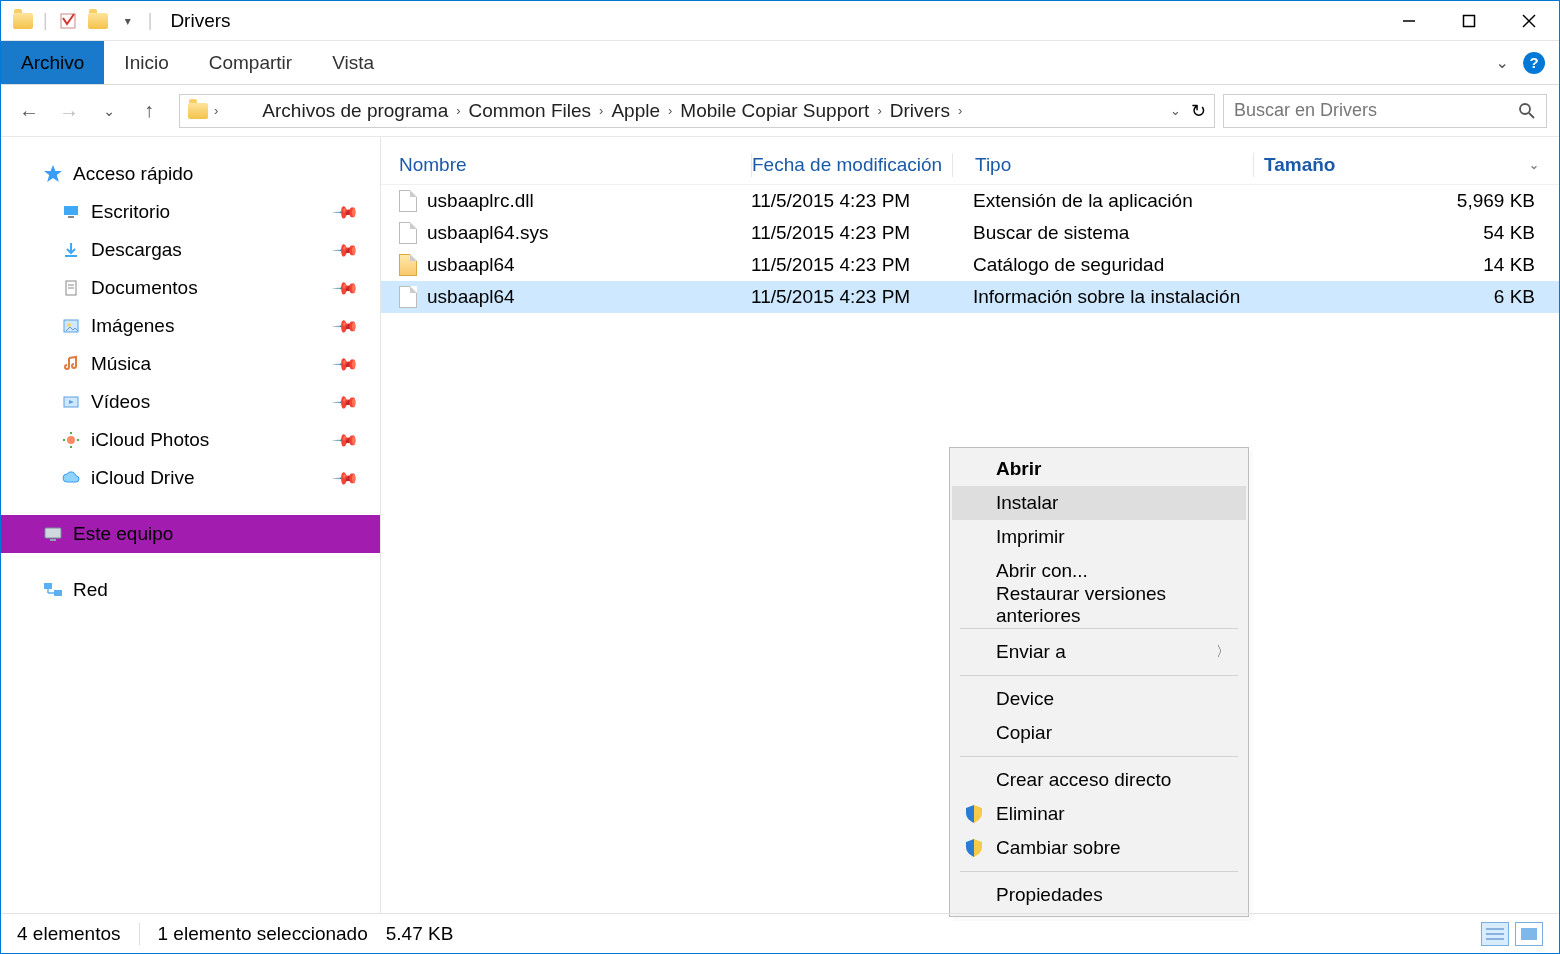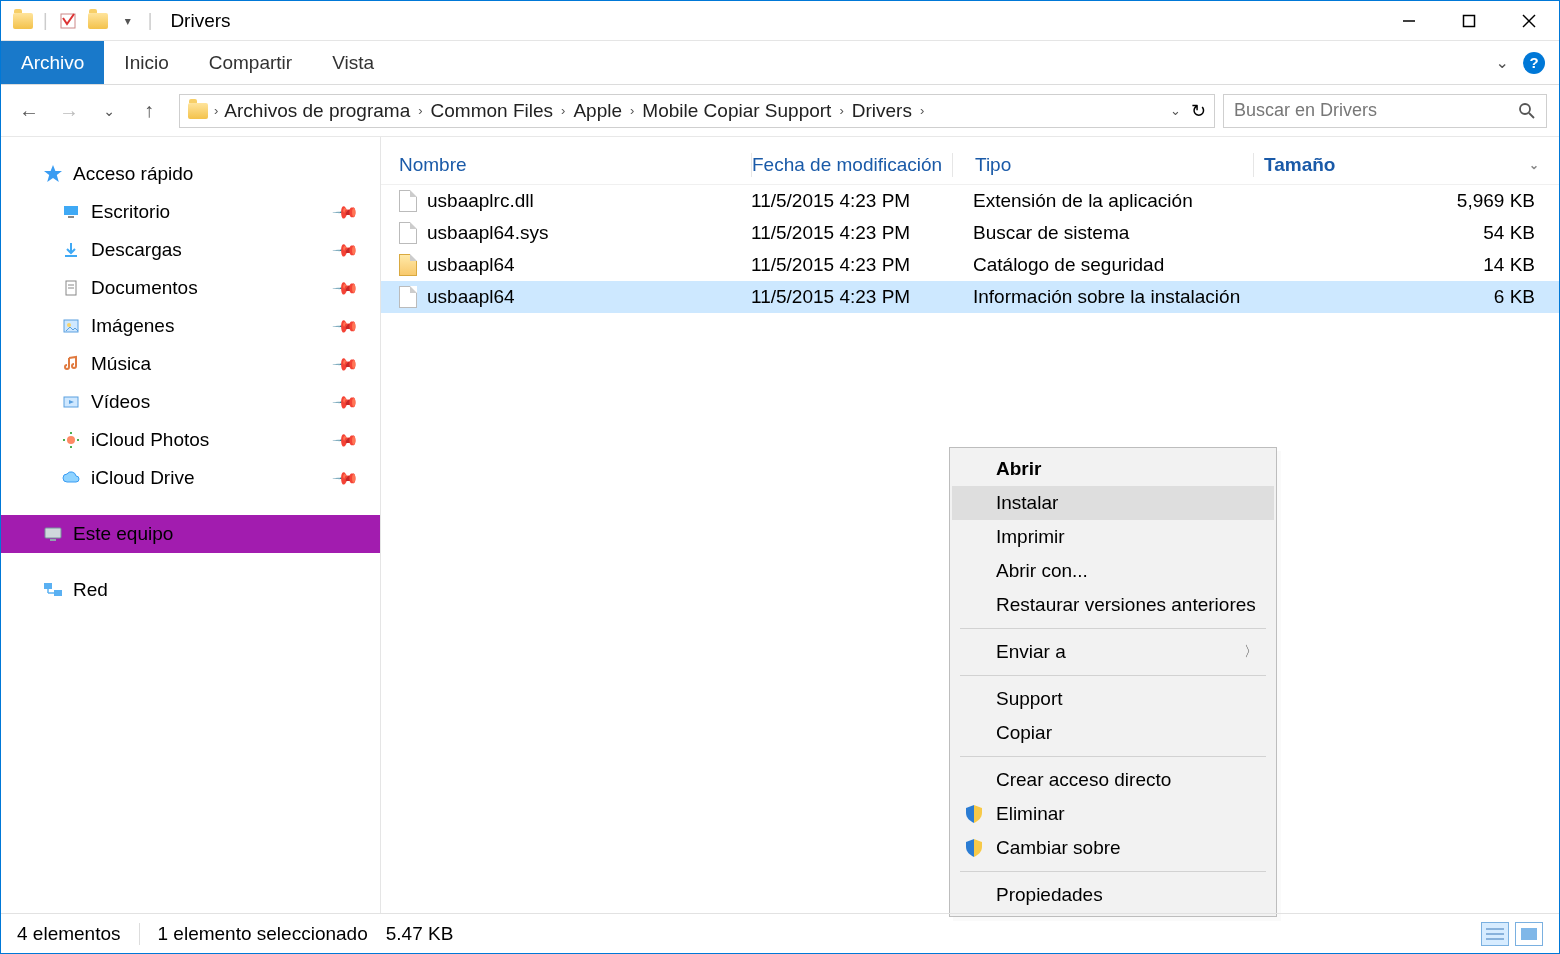--- a/index.html
+++ b/index.html
@@ -10,21 +10,21 @@
 .titlebar-left { display: flex; align-items: center; gap: 10px; padding-left: 12px; }
 .qat-icon { width: 20px; height: 20px; display: flex; align-items: center; justify-content: center; }
 .qat-sep { color: #ccc; }
 .title-text { margin-left: 8px; font-size: 19px; }
 .titlebar-right { margin-left: auto; display: flex; }
 .win-btn { width: 60px; height: 40px; display: flex; align-items: center; justify-content: center; font-size: 16px; }
 
 
 .ribbon { height: 44px; display: flex; align-items: stretch; border-bottom: 1px solid #dcdcdc; position: relative; }
 .ribbon-tab { padding: 0 20px; display: flex; align-items: center; font-size: 19px; color: #333; }
-.ribbon-tab.archivo { background: #1979ca; color: #ffffff; }
+.ribbon-tab.archivo { background: #1979ca; color: #000000; }
 .ribbon-right { margin-left: auto; display: flex; align-items: center; padding-right: 14px; gap: 14px; }
 .help-circle { width: 22px; height: 22px; border-radius: 50%; background: #0078d7; color: #fff; display: flex; align-items: center; justify-content: center; font-size: 15px; font-weight: bold; }
 
 
 .navrow { height: 52px; display: flex; align-items: center; padding: 0 12px; gap: 8px; border-bottom: 1px solid #e8e8e8; }
 .nav-arrow { width: 32px; height: 32px; display: flex; align-items: center; justify-content: center; font-size: 20px; color: #555; }
 .nav-arrow.disabled { color: #bbb; }
 .addr-box { flex: 1; height: 34px; border: 1px solid #cfcfcf; display: flex; align-items: center; padding: 0 8px; gap: 6px; margin-left: 6px; }
 .crumb { font-size: 19px; color: #222; }
 .crumb-sep { color: #555; font-size: 13px; }
@@ -57,21 +57,21 @@
 .cell-name { width: 370px; padding-left: 18px; display: flex; align-items: center; gap: 10px; }
 .cell-date { width: 200px; }
 .cell-type { width: 300px; padding-left: 22px; }
 .cell-size { flex: 1; padding-right: 24px; text-align: right; }
 .file-ico { width: 18px; height: 22px; background: #fff; border: 1px solid #bbb; position: relative; }
 .file-ico::before { content: ""; position: absolute; top: -1px; right: -1px; border-top: 7px solid #fff; border-left: 7px solid #ccc; }
 .file-ico.cat { background: linear-gradient(#ffe9a8,#f8c96d); border-color: #d9a940; }
 .file-ico.inf { background: #fff; }
 
 
-.ctxmenu { position: absolute; top: 310px; left: 568px; width: 328px; background: #f2f2f2; border: 1px solid #bdbdbd; box-shadow: 4px 4px 0 rgba(0,0,0,0.02); padding: 4px 2px; }
+.ctxmenu { position: absolute; top: 310px; left: 568px; width: 300px; background: #f2f2f2; border: 1px solid #bdbdbd; box-shadow: 4px 4px 0 rgba(0,0,0,0.02); padding: 4px 2px; }
 .ctxitem { height: 34px; display: flex; align-items: center; padding-left: 44px; padding-right: 16px; font-size: 19px; position: relative; }
 .ctxitem.bold { font-weight: 600; }
 .ctxitem.hover { background: #dedede; }
 .ctxsep { height: 1px; background: #d2d2d2; margin: 6px 8px; }
 .ctxitem .shield { position: absolute; left: 12px; width: 20px; height: 20px; }
 .ctxitem .sub { margin-left: auto; color: #555; font-size: 14px; }
 
 
 .statusbar { position: absolute; bottom: 0; left: 0; right: 0; height: 40px; border-top: 1px solid #e2e2e2; display: flex; align-items: center; padding: 16px 16px; font-size: 19px; gap: 18px; }
 .status-sep { width: 1px; height: 22px; background: #ddd; }
@@ -138,21 +138,21 @@
 </div>
 
 <div class="navrow">
   <div class="nav-arrow">←</div>
   <div class="nav-arrow disabled">→</div>
   <div class="nav-arrow" style="font-size:14px;">⌄</div>
   <div class="nav-arrow">↑</div>
   <div class="addr-box">
     <span class="folder-sm"></span>
     <span class="crumb-sep">›</span>
-    <span id="crumbs" style="display:flex;align-items:center;gap:8px;">
+    <span id="crumbs" style="display:flex;align-items:center;gap:8px;margin-left:38px;">
         <span class="crumb">Archivos de programa</span>
         <span class="crumb-sep">›</span>
         <span class="crumb">Common Files</span>
         <span class="crumb-sep">›</span>
         <span class="crumb">Apple</span>
         <span class="crumb-sep">›</span>
         <span class="crumb">Mobile Copiar Support</span>
         <span class="crumb-sep">›</span>
         <span class="crumb">Drivers</span>
         <span class="crumb-sep">›</span>
@@ -363,21 +363,21 @@
         <div class="ctxitem">
           <span>Restaurar versiones anteriores</span>
         </div>
         <div class="ctxsep"></div>
         <div class="ctxitem">
           <span>Enviar a</span>
           <span class="sub">〉</span>
         </div>
         <div class="ctxsep"></div>
         <div class="ctxitem">
-          <span>Support</span>
+          <span>Device</span>
         </div>
         <div class="ctxitem">
           <span>Copiar</span>
         </div>
         <div class="ctxsep"></div>
         <div class="ctxitem">
           <span>Crear acceso directo</span>
         </div>
         <div class="ctxitem">
           <span class="shield">

